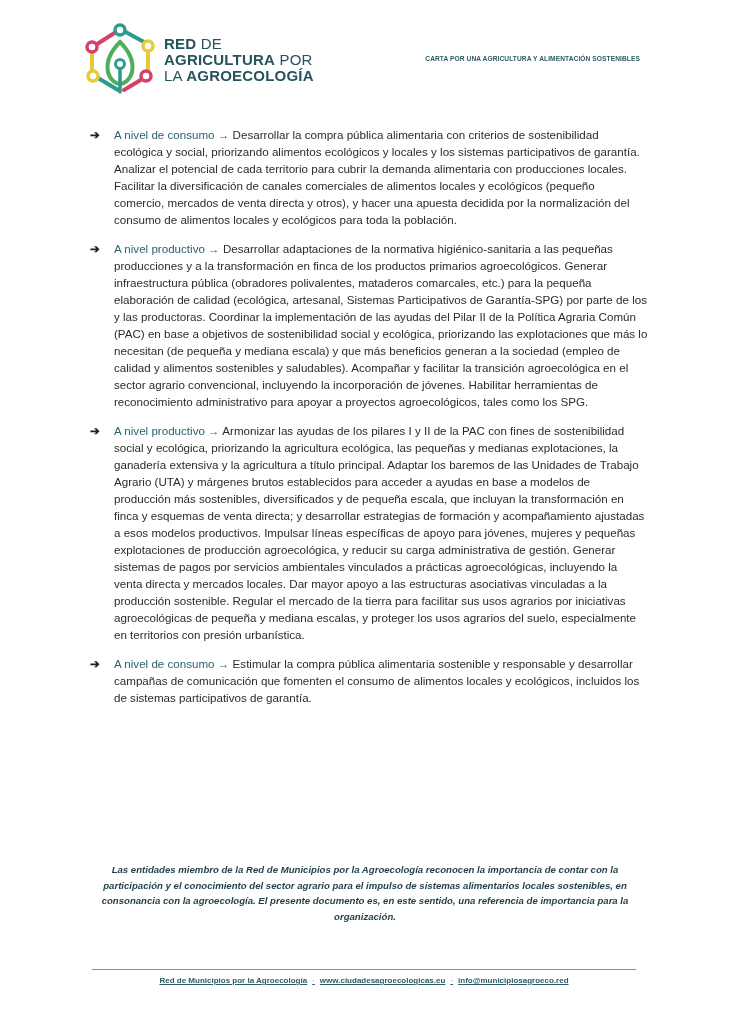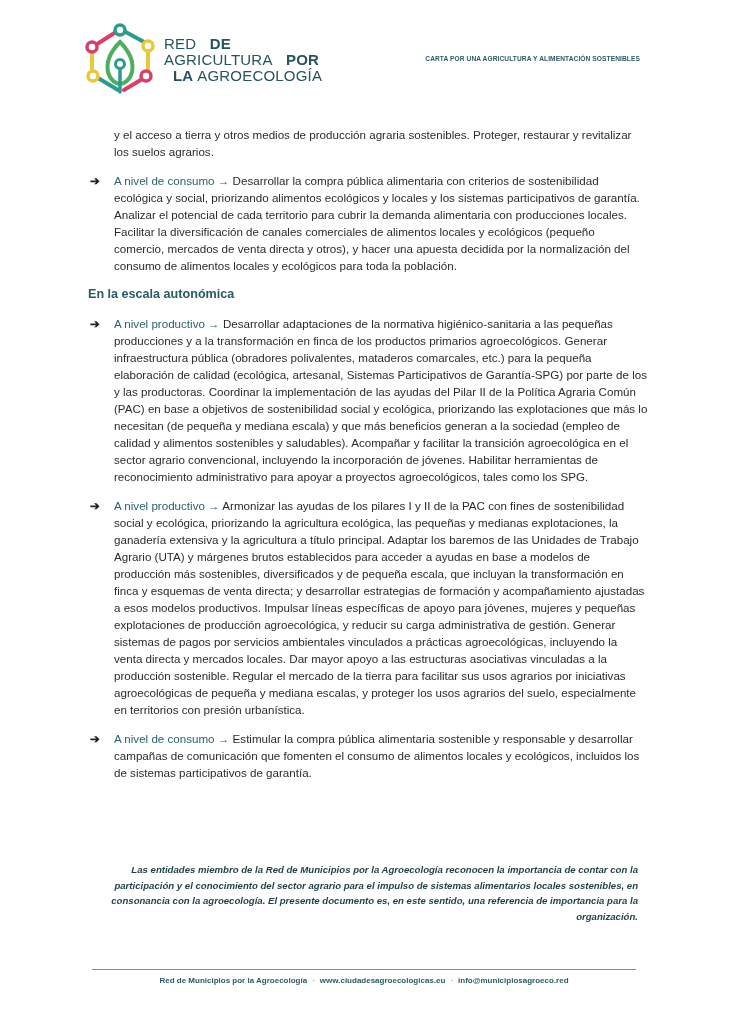--- a/index.html
+++ b/index.html
@@ -1,34 +1,34 @@
 <!DOCTYPE html>
 <html><head>
 <meta charset="utf-8">
 <style>
   html, body { margin: 0; padding: 0; background: #ffffff; }
   body { width: 729px; height: 1030px; position: relative; overflow: hidden;
          font-family: "Liberation Sans", sans-serif; color: #2b2b2b; }
   .header { position: absolute; left: 82px; top: 20px; width: 570px; height: 80px; }
   .logo { position: absolute; left: 0; top: 0; width: 80px; height: 80px; }
   .brand { position: absolute; left: 82px; top: 16px; font-size: 15px; line-height: 16px; color: #25545d; letter-spacing: 0.2px; }
-  .brand b { font-weight: 400; text-align: center; }
-  .brand span.l { font-weight: 700; margin-left: 9px; }
+  .brand b { font-weight: 700; text-align: center; }
+  .brand span.l { font-weight: 400; }
   .carta { position: absolute; right: 12px; top: 35px; font-size: 6.6px; font-weight: 700; color: #2e5b66; letter-spacing: 0.1px; }
   .content { position: absolute; left: 88px; top: 126px; width: 560px; font-size: 11.6px; line-height: 17px; }
   .cont-para { margin: 0 0 12px 26px; }
   .bullet { position: relative; padding-left: 26px; margin: 0 0 12px 0; }
   .bullet .arrow { position: absolute; left: 2px; top: 0; font-weight: 700; color: #222; }
   .bullet .lead { font-weight: 400; color: #2a6270; }
   .bullet .arr2 { color: #2a6270; }
   h2 { font-size: 12.6px; font-weight: 700; color: #2a5b66; margin: 0 0 12px 0; line-height: 17px; }
-  .closing { position: absolute; left: 92px; top: 862px; width: 546px; text-align: right;
+  .closing { position: absolute; left: 92px; top: 862px; width: 546px; text-align: center;
              font-size: 9.6px; line-height: 15.5px; font-style: italic; font-weight: 700; color: #1f3f47; }
   .footer-line { position: absolute; left: 92px; top: 969px; width: 544px; height: 1px; background: #8a8a8a; }
-  .footer { position: absolute; left: 92px; top: 976px; width: 544px; text-align: center; font-size: 8px; font-weight: 700; color: #2e5b66; }
+  .footer { position: absolute; left: 92px; top: 976px; width: 544px; text-align: center; font-size: 8px; font-weight: 700; color: #2e5b66; text-decoration: underline; }
   .footer .sep { color: #777; margin: 0 5px; font-weight: 400; }
 </style>
 </head>
 <body>
 
 <div class="header">
   <svg class="logo" viewBox="0 0 80 80">
 
     <line x1="12" y1="26" x2="34" y2="12" stroke="#d6416b" stroke-width="4" stroke-linecap="round"></line>
     <line x1="40" y1="10" x2="62" y2="22" stroke="#2c9a8c" stroke-width="4" stroke-linecap="round"></line>
@@ -49,29 +49,27 @@
   </svg>
   <div class="brand">
     <div><b>RED</b><span class="l"> DE</span></div>
     <div><b>AGRICULTURA</b><span class="l"> POR</span></div>
     <div><span class="l">LA </span><b>AGROECOLOGÍA</b></div>
   </div>
   <div class="carta">CARTA POR UNA AGRICULTURA Y ALIMENTACIÓN SOSTENIBLES</div>
 </div>
 
 <div class="content">
-  <p class="cont-para">y el acceso a tierra y otros medios de producción agraria sostenibles. Proteger, restaurar y revitalizar los suelos agrarios.</p>
 
   <div class="bullet">
     <span class="arrow">➔</span>
     <span class="lead">A nivel de consumo</span>
     <span class="arr2">→</span><span> Desarrollar la compra pública alimentaria con criterios de sostenibilidad ecológica y social, priorizando alimentos ecológicos y locales y los sistemas participativos de garantía. Analizar el potencial de cada territorio para cubrir la demanda alimentaria con producciones locales. Facilitar la diversificación de canales comerciales de alimentos locales y ecológicos (pequeño comercio, mercados de venta directa y otros), y hacer una apuesta decidida por la normalización del consumo de alimentos locales y ecológicos para toda la población.</span>
   </div>
 
-  <h2>En la escala autonómica</h2>
   <div class="bullet">
     <span class="arrow">➔</span>
     <span class="lead">A nivel productivo</span>
     <span class="arr2">→</span><span> Desarrollar adaptaciones de la normativa higiénico-sanitaria a las pequeñas producciones y a la transformación en finca de los productos primarios agroecológicos. Generar infraestructura pública (obradores polivalentes, mataderos comarcales, etc.) para la pequeña elaboración de calidad (ecológica, artesanal, Sistemas Participativos de Garantía-SPG) por parte de los y las productoras. Coordinar la implementación de las ayudas del Pilar II de la Política Agraria Común (PAC) en base a objetivos de sostenibilidad social y ecológica, priorizando las explotaciones que más lo necesitan (de pequeña y mediana escala) y que más beneficios generan a la sociedad (empleo de calidad y alimentos sostenibles y saludables). Acompañar y facilitar la transición agroecológica en el sector agrario convencional, incluyendo la incorporación de jóvenes. Habilitar herramientas de reconocimiento administrativo para apoyar a proyectos agroecológicos, tales como los SPG.</span>
   </div>
 
   <div class="bullet">
     <span class="arrow">➔</span>
     <span class="lead">A nivel productivo</span>
     <span class="arr2">→</span><span> Armonizar las ayudas de los pilares I y II de la PAC con fines de sostenibilidad social y ecológica, priorizando la agricultura ecológica, las pequeñas y medianas explotaciones, la ganadería extensiva y la agricultura a título principal. Adaptar los baremos de las Unidades de Trabajo Agrario (UTA) y márgenes brutos establecidos para acceder a ayudas en base a modelos de producción más sostenibles, diversificados y de pequeña escala, que incluyan la transformación en finca y esquemas de venta directa; y desarrollar estrategias de formación y acompañamiento ajustadas a esos modelos productivos. Impulsar líneas específicas de apoyo para jóvenes, mujeres y pequeñas explotaciones de producción agroecológica, y reducir su carga administrativa de gestión. Generar sistemas de pagos por servicios ambientales vinculados a prácticas agroecológicas, incluyendo la venta directa y mercados locales. Dar mayor apoyo a las estructuras asociativas vinculadas a la producción sostenible. Regular el mercado de la tierra para facilitar sus usos agrarios por iniciativas agroecológicas de pequeña y mediana escalas, y proteger los usos agrarios del suelo, especialmente en territorios con presión urbanística.</span>

